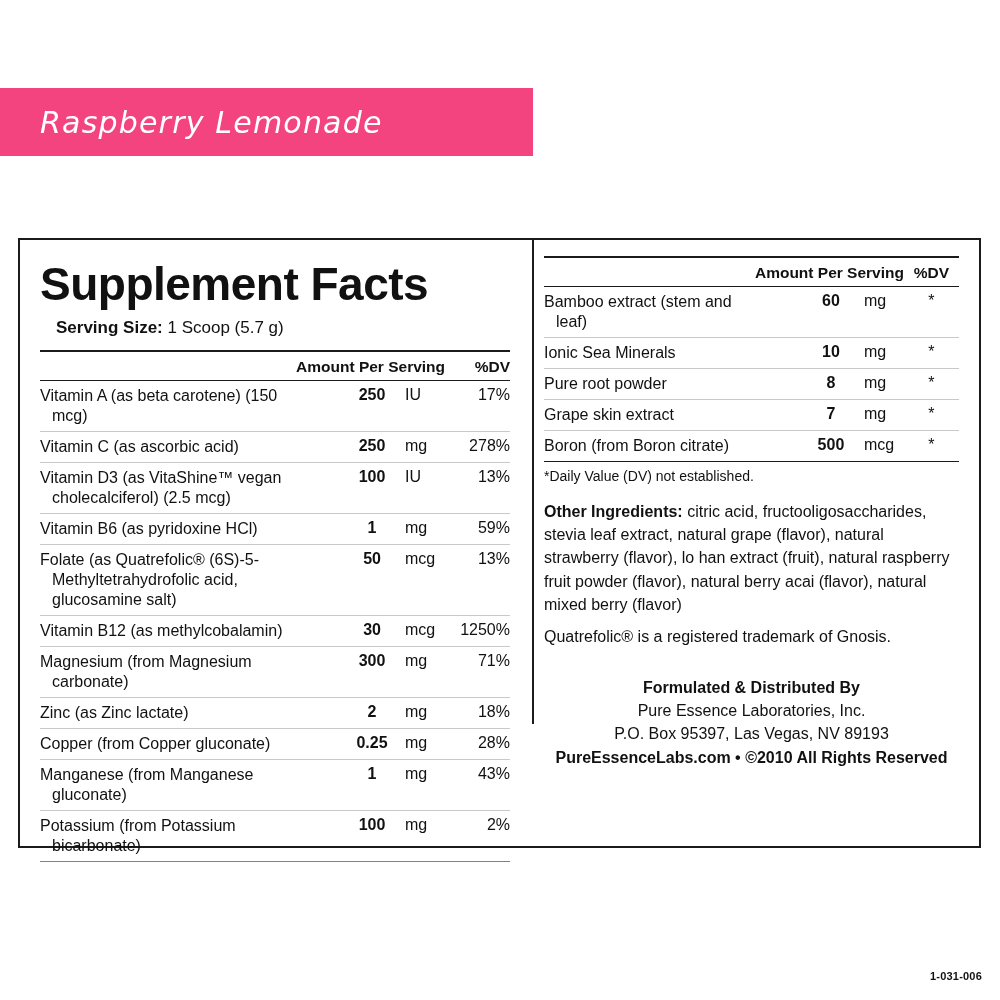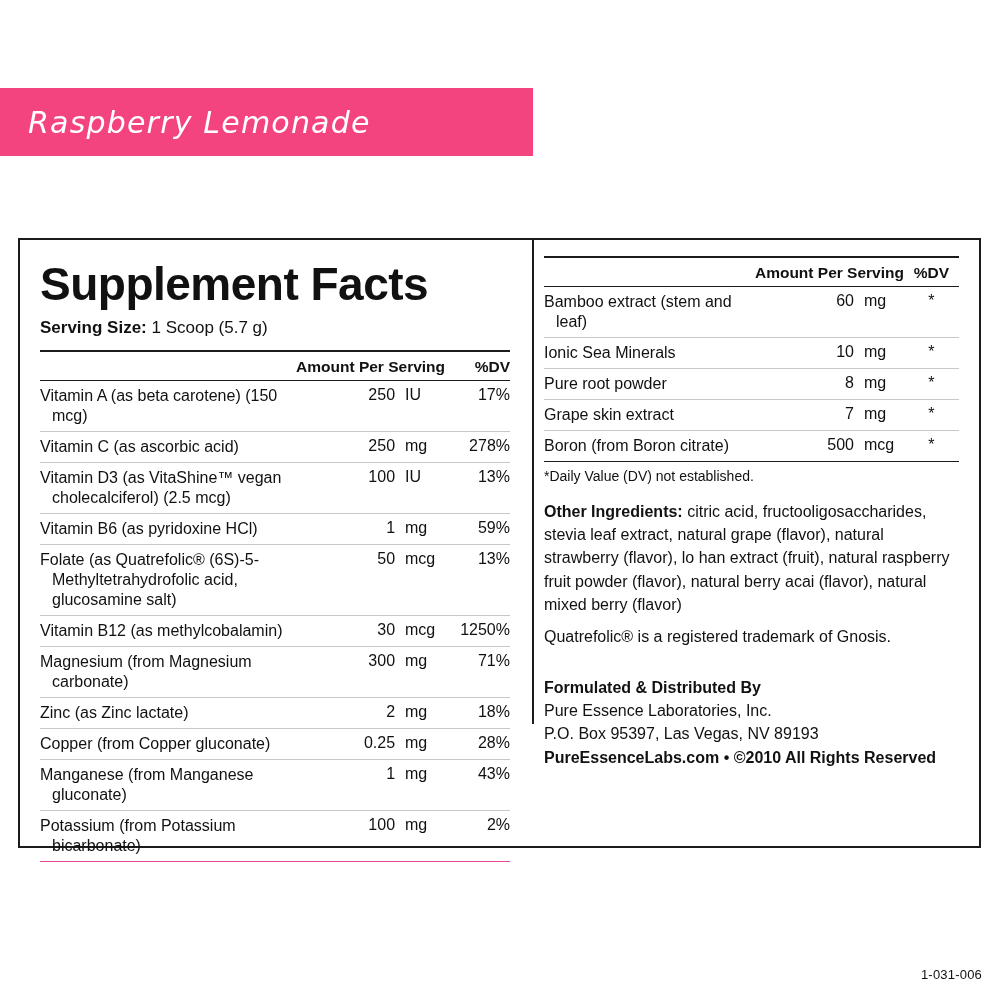--- a/index.html
+++ b/index.html
@@ -26,21 +26,21 @@
     background: #f4447f;
     display: flex;
     align-items: center;
   }
   .flavor-banner .flavor-text {
     color: #ffffff;
     font-family: "DejaVu Sans", sans-serif;
     font-size: 30px;
     font-style: italic;
     letter-spacing: 1.2px;
-    padding-left: 28px;
+    padding-left: 40px;
   }
 
   
   .panel {
     position: absolute;
     left: 18px;
     top: 238px;
     width: 963px;
     height: 610px;
     border: 2px solid #1b1b1b;
@@ -72,21 +72,21 @@
   .sf-title {
     font-family: "Liberation Sans", sans-serif;
     font-weight: bold;
     font-size: 46px;
     letter-spacing: -0.5px;
     line-height: 1.05;
     margin: 4px 0 10px 0;
   }
   .serving-line {
     font-size: 17px;
-    margin: 6px 0 12px 0;
+    margin: 6px 0 12px 16px;
   }
   .serving-line b { font-weight: bold; }
 
   
   table.facts {
     width: 100%;
     border-collapse: collapse;
     font-size: 16px;
   }
   table.facts th, table.facts td {
@@ -103,21 +103,21 @@
   }
   table.facts tbody tr td {
     border-bottom: 1px solid #c8c8c8;
   }
   table.facts tbody tr:last-child td {
     border-bottom: 1px solid #ec4899;
   }
   .c-name   { text-align: left; width: 62%; line-height: 1.25; }
   .c-amt    { text-align: right; width: 23%; white-space: pre; }
   .c-dv     { text-align: right; width: 15%; }
-  .amt-num  { display: inline-block; text-align: right; min-width: 46px; }
+  .amt-num  { display: inline-block; text-align: center; min-width: 46px; font-weight: bold; }
   .amt-unit { display: inline-block; text-align: left; min-width: 40px; padding-left: 10px; }
 
   .hanging { display: block; padding-left: 12px; text-indent: -12px; }
 
   
   .col-right table.facts { font-size: 16px; }
   .col-right .c-name { width: 56%; }
   .col-right .c-amt  { width: 30%; }
   .col-right .c-dv   { width: 14%; text-align: center; }
   .col-right table.facts tbody tr:last-child td { border-bottom: 1px solid #1b1b1b; }
@@ -133,32 +133,32 @@
     margin: 4px 0 12px 0;
   }
   .other-ing b { font-weight: bold; }
 
   .trademark {
     font-size: 16px;
     margin: 0 0 30px 0;
   }
 
   .company {
-    text-align: left;
+    text-align: center;
     font-size: 16px;
     line-height: 1.45;
   }
   .company .strong { font-weight: bold; }
 
   .code {
     position: absolute;
     right: 18px;
     bottom: 18px;
-    font-size: 13px;
-    font-weight: normal;
+    font-size: 11px;
+    font-weight: bold;
     letter-spacing: 0.2px;
   }
 </style>
 </head>
 <body>
 
 <div class="flavor-banner">
   <span class="flavor-text">Raspberry Lemonade</span>
 </div>
 

